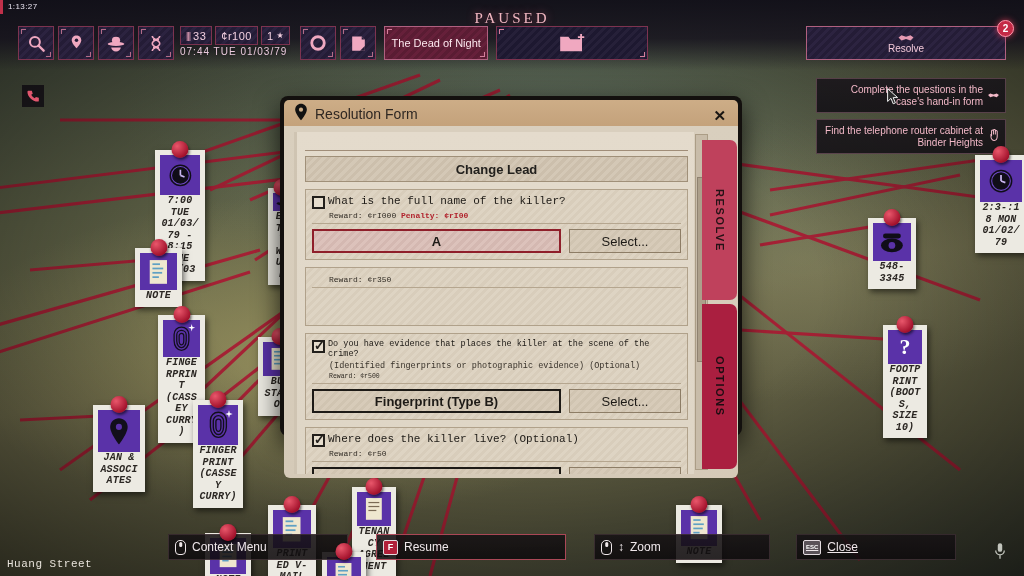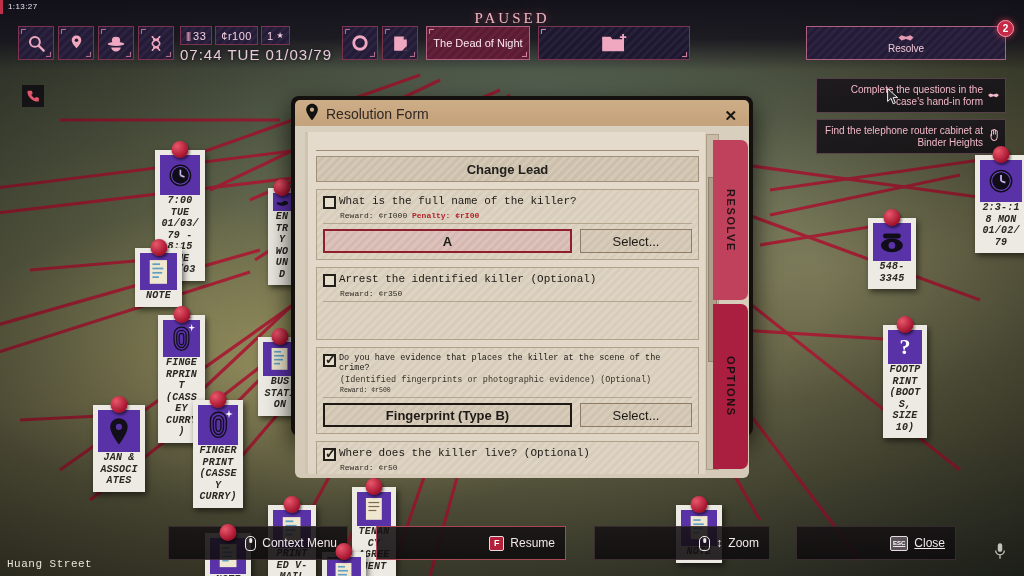--- a/index.html
+++ b/index.html
@@ -121,21 +121,21 @@
   .stat {
     background: repeating-linear-gradient(135deg, #241c36, #241c36 3px, #2c2340 3px, #2c2340 6px);
     border: 1px solid #7d3350;
     color: #f3cfe0; font-size: 11px; letter-spacing: .5px;
     padding: 0 5px; display: flex; align-items: center; gap: 3px;
     font-family: "Liberation Sans", sans-serif;
   }
   .stat .bars { color:#f0a8c0; font-size: 9px; letter-spacing:-1px; }
   .stat .star { color:#f3cfe0; font-size:8px; vertical-align: super; }
   .datetime {
-    color: #e9c9dc; font-size: 15px; letter-spacing: 1px; height: 14px;
+    color: #e9c9dc; font-size: 10px; letter-spacing: 1px; height: 14px;
     font-family: "Liberation Sans", sans-serif;
     text-shadow: 0 0 4px rgba(0,0,0,.8);
   }
   .casetitle {
     margin-left: 4px;
     width: 104px; height: 34px;
     background: repeating-linear-gradient(135deg, #5a1c33, #5a1c33 3px, #66203a 3px, #66203a 6px);
     border: 1px solid #b06080;
     color: #fde8ef; font-size: 11px; line-height: 1.1;
     display: flex; align-items: center; justify-content: center; text-align: center;
@@ -204,21 +204,21 @@
 
   
   .cursor {
     position: absolute; left: 887px; top: 88px;
     width: 12px; height: 17px;
     z-index: 60;
   }
 
   
   .dialog {
-    position: absolute; left: 291px; top: 96px;
+    position: absolute; left: 280px; top: 96px;
     width: 462px; height: 340px;
     z-index: 40;
   }
   .dlg-shadow {
     position: absolute; inset: 0;
     background: #13100e;
     border-radius: 8px;
     box-shadow: 0 10px 26px rgba(0,0,0,.75);
   }
   .dlg-head {
@@ -340,26 +340,26 @@
   
   .hud-bottom {
     position: absolute; left: 0; bottom: 0; width: 1024px; height: 46px;
     pointer-events: none;
   }
   .hint-row {
     position: absolute; left: 168px; bottom: 16px;
     display: flex; align-items: center;
   }
   .hint {
-    height: 34px;
+    height: 26px;
     background: linear-gradient(180deg, rgba(22,18,20,.88), rgba(14,11,13,.88));
     border: 1px solid rgba(160,120,130,.25);
     display: flex; align-items: center; gap: 6px;
     padding: 0 10px 0 6px;
-    color: #efe7ea; font-size: 12px; justify-content: flex-end;
+    color: #efe7ea; font-size: 12px;
   }
   .hint.wide1 { width: 180px; }
   .hint.wide2 { width: 190px; border-color: rgba(220,90,110,.75); }
   .hint.wide3 { width: 176px; }
   .hint.wide4 { width: 160px; text-decoration: underline; }
   .keycap {
     min-width: 15px; height: 15px;
     border: 1px solid #e4dce0; border-radius: 2px;
     background: #b2203a; color: #fff;
     font-size: 9px; font-weight: bold;
@@ -796,24 +796,20 @@
                 <div class="qtext">What is the full name of the killer?</div>
               </div>
               <div class="qreward">Reward: ¢rI000 <span class="pen">Penalty: ¢rI00</span></div>
               <div class="qdiv"></div>
               <div class="qrow">
                 <div class="ansbtn err">A</div>
                 <div class="selbtn">Select...</div>
               </div>
             </div>
             <div class="qblock">
-              <div class="qhead">
-                <div class="chk"></div>
-                <div class="qtext">Arrest the identified killer (Optional)</div>
-              </div>
               <div class="qreward">Reward: ¢r350</div>
               <div class="qdiv"></div>
               <div class="qempty"></div>
             </div>
             <div class="qblock">
               <div class="qhead">
                 <div class="chk on"></div>
                 <div class="qtext small">Do you have evidence that places the killer at the scene of the crime?</div>
               </div>
               <div class="qsub">(Identified fingerprints or photographic evidence) (Optional)</div>

